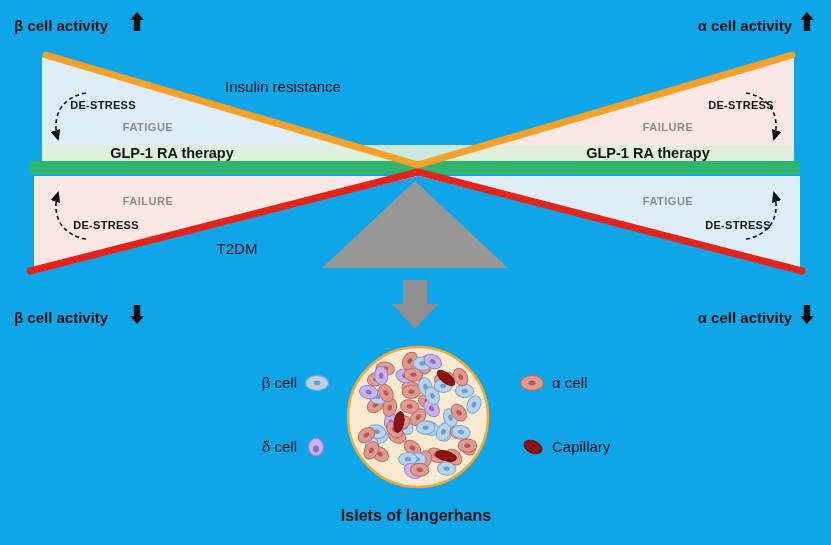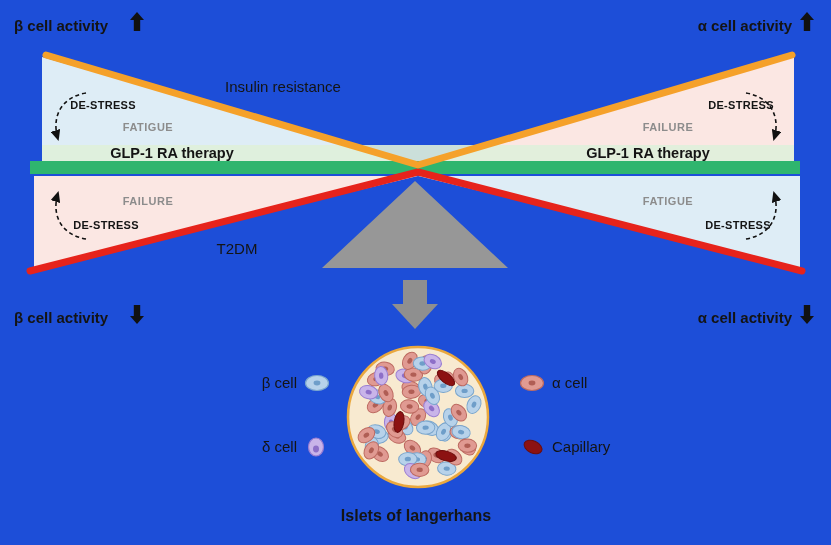--- a/index.html
+++ b/index.html
@@ -1,17 +1,17 @@
 <!DOCTYPE html>
 <html><head>
 <meta charset="utf-8">
 <style>
   html,body{margin:0;padding:0;background:#ffffff;}
   .page{
-    width:831px;height:545px;position:relative;background:#1d4ed8;overflow:hidden;
+    width:831px;height:545px;position:relative;background:#0ea5e9;overflow:hidden;
     font-family:"Liberation Sans","DejaVu Sans",sans-serif;
   }
   svg text{font-family:"Liberation Sans","DejaVu Sans",sans-serif;fill:#141414;}
   .t-axis{font-size:15px;font-weight:bold;}
   .t-main{font-size:15px;}
   .t-bold{font-size:14.5px;font-weight:bold;}
   .t-small{font-size:11px;font-weight:bold;letter-spacing:.3px;}
   .t-muted{font-size:11px;font-weight:bold;fill:#8C8C8C;letter-spacing:.5px;}
   .t-legend{font-size:15px;}
   .t-title{font-size:16px;font-weight:600;}

